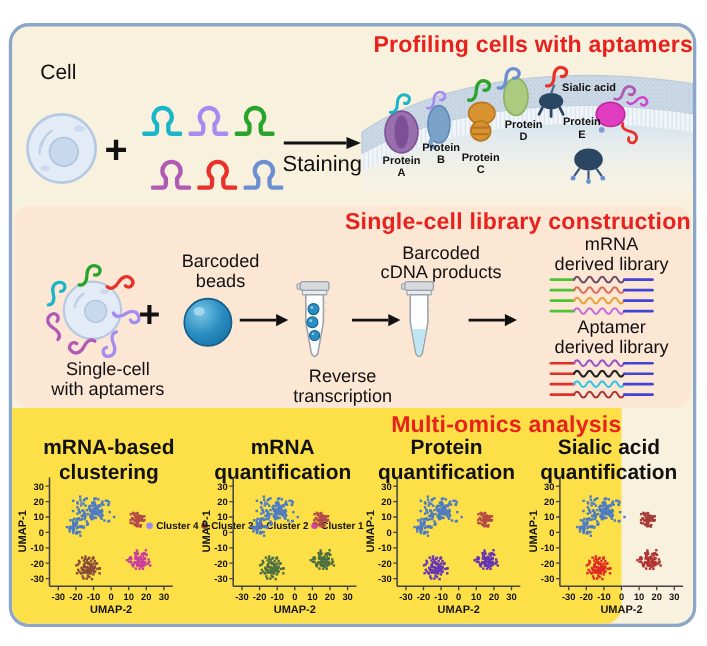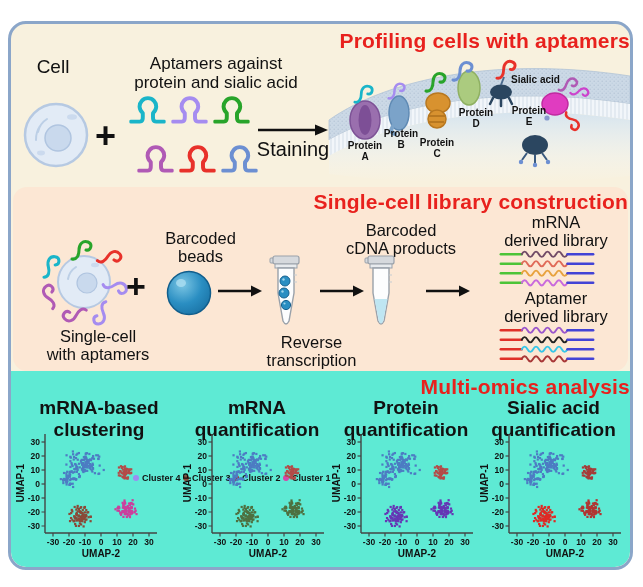--- a/index.html
+++ b/index.html
@@ -4,21 +4,21 @@
 <style>
   html,body{margin:0;padding:0}
   body{width:643px;height:587px;background:#ffffff;font-family:"Liberation Sans",sans-serif;color:#111;position:relative;overflow:hidden}
   .frame{position:absolute;left:8px;top:21px;width:619px;height:543px;background:#f8f1de;border:3px solid #8ba6c9;border-radius:18px;overflow:hidden}
   .sec-title{position:absolute;left:0;right:0;text-align:right;font-weight:bold;color:#e8211d;font-size:21px;letter-spacing:.2px}
   .lbl{position:absolute;font-weight:normal;line-height:1.12;text-align:center;font-size:16.5px}
   .plus{position:absolute;font-size:36px;font-weight:bold;line-height:1}
   .panel{position:absolute}
   #panel-top{left:0;top:0;width:619px;height:163px}
   #panel-middle{left:2px;top:163px;width:615px;height:184px;background:#fce7d4;border-radius:14px}
-  #panel-bottom{left:0;top:347px;width:619px;height:196px;background:#5eead4;border-radius:0 0 15px 15px}
+  #panel-bottom{left:0;top:347px;width:554px;height:196px;background:#fde047;border-radius:0 0 15px 15px}
   .apt-row{position:absolute;display:flex;gap:5px}
   .apt{width:37px;height:30px;display:block}
   svg{overflow:visible}
   #plots-row{position:absolute;left:4px;top:26px;display:flex}
   .plot-group{position:relative}
   .plot-title{height:34px;text-align:center;font-weight:bold;font-size:19px;line-height:1.15}
   .plot-svg{display:block;margin:0 auto}
   .legend{position:absolute;left:118px;top:76px;display:flex;flex-direction:row;gap:2.5px;pointer-events:none}
   .legend-row{display:flex;align-items:center;gap:3px;font-size:9px;font-weight:bold;white-space:nowrap}
   .legend-dot{width:6px;height:6px;border-radius:50%;display:inline-block;flex:0 0 auto}
@@ -49,22 +49,21 @@
       <circle cx="34" cy="35" r="31" fill="#e2ebf6" stroke="#b6c9e2" stroke-width="2.5"></circle>
       <circle cx="36" cy="38" r="13" fill="#c9d9ed" stroke="#b0c5e0" stroke-width="1.5"></circle>
       <ellipse cx="50" cy="17" rx="5" ry="2.8" fill="#cbdaee"></ellipse>
       <ellipse cx="19" cy="53" rx="4" ry="2.4" fill="#cbdaee"></ellipse>
       <path d="M16,32 a20,20 0 0,1 9,-13 M14,40 a24,24 0 0,1 4,-14" fill="none" stroke="#bccfe6" stroke-width="2" stroke-linecap="round"></path>
     </svg>
 
     <div class="plus" style="left:84px;top:94px">+</div>
 
     <div class="lbl" style="left:112px;top:30px;width:186px;font-size:17px">
-      <span>Aptamers against</span><br>
-      <span>protein and sialic acid</span>
+      <br>
     </div>
 
     <div class="apt-row" style="left:118px;top:70px">
         <svg class="apt" viewBox="0 0 46 38" style="color: rgb(26, 181, 201);">
           <use href="#apt-omega"></use>
         </svg>
         <svg class="apt" viewBox="0 0 46 38" style="color: rgb(165, 140, 240);">
           <use href="#apt-omega"></use>
         </svg>
         <svg class="apt" viewBox="0 0 46 38" style="color: rgb(40, 164, 42);">

